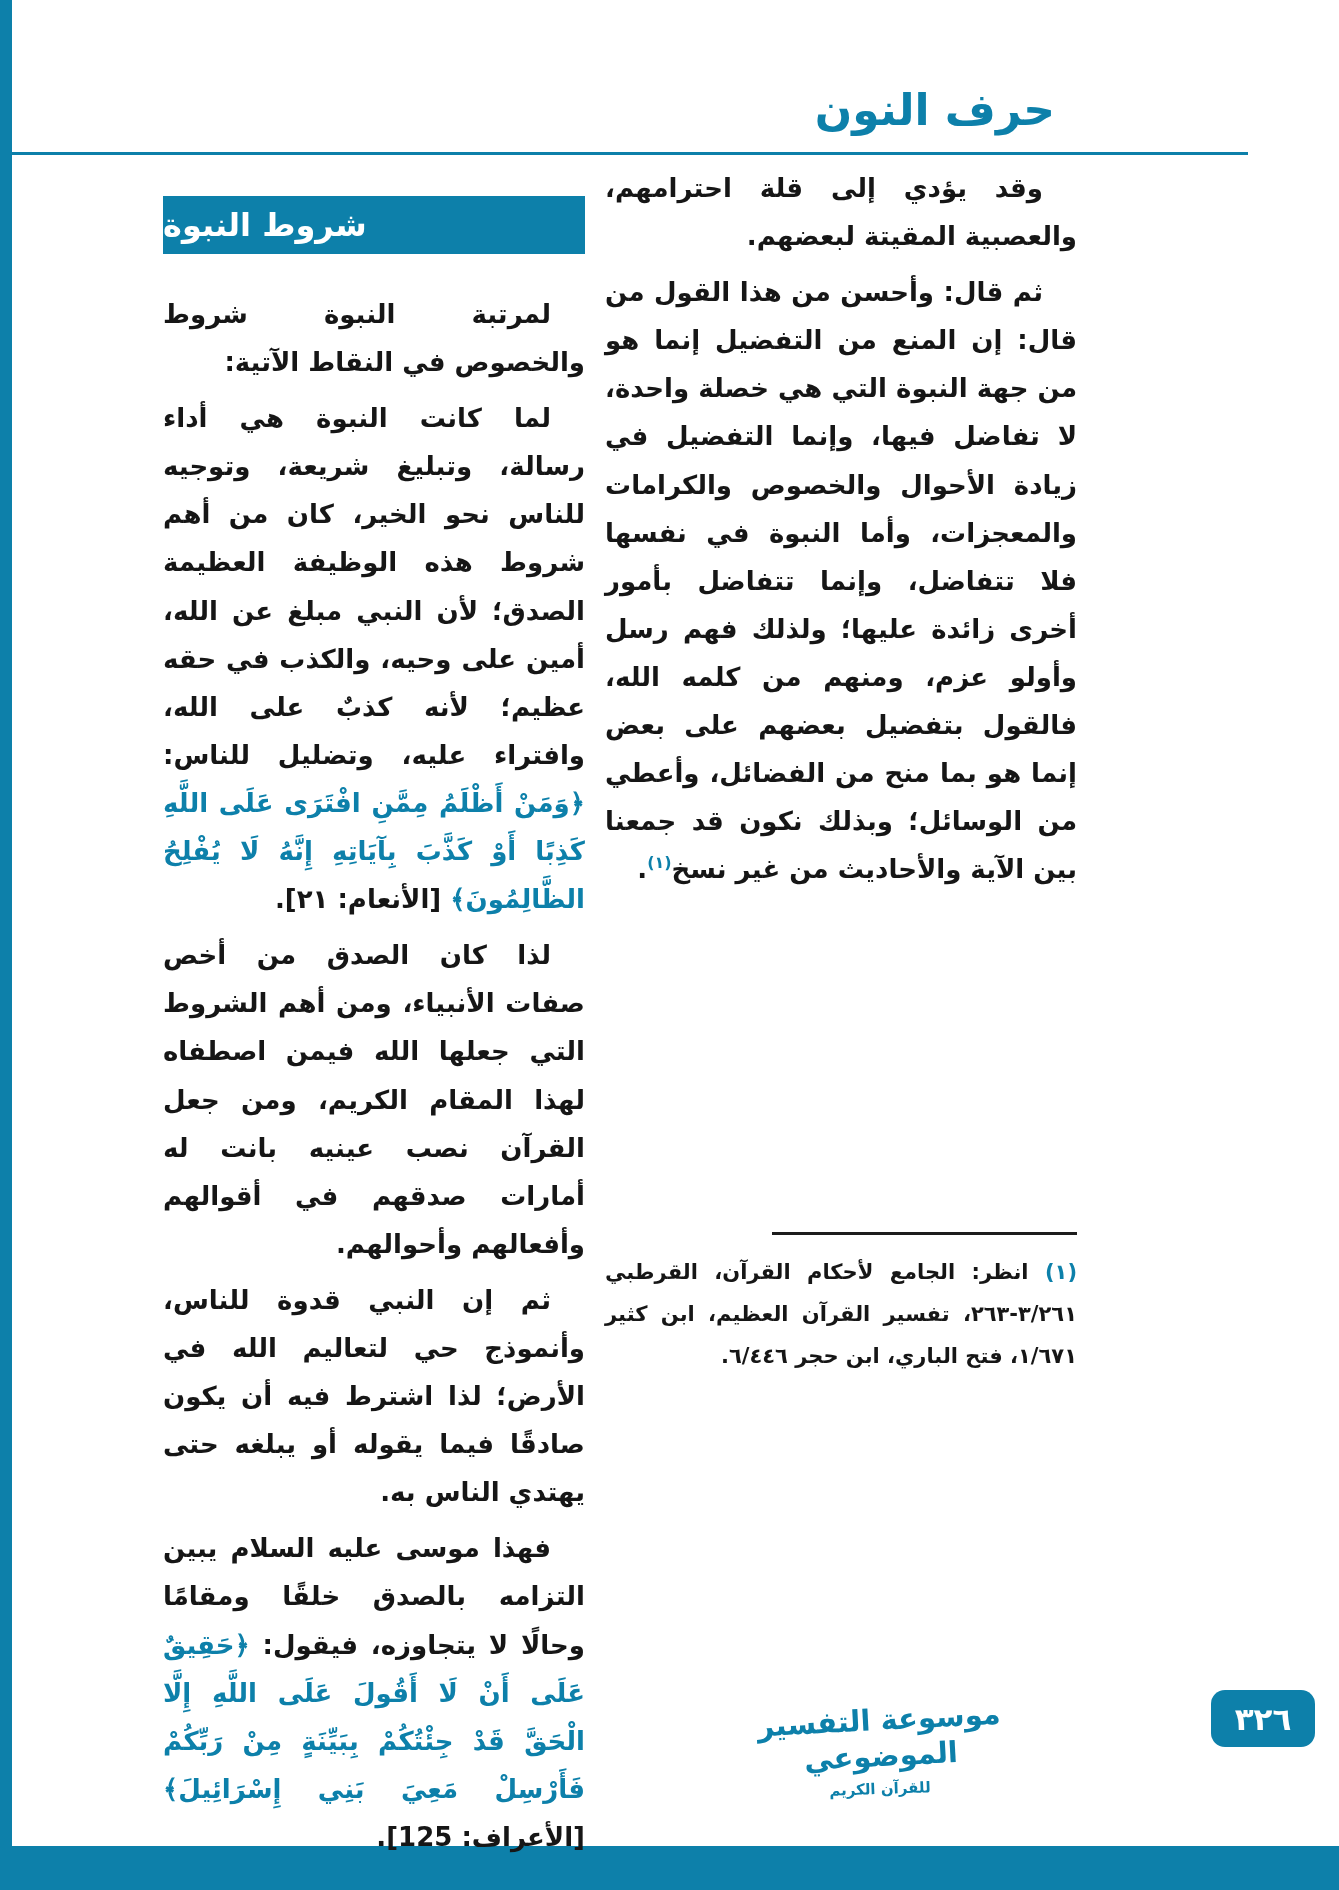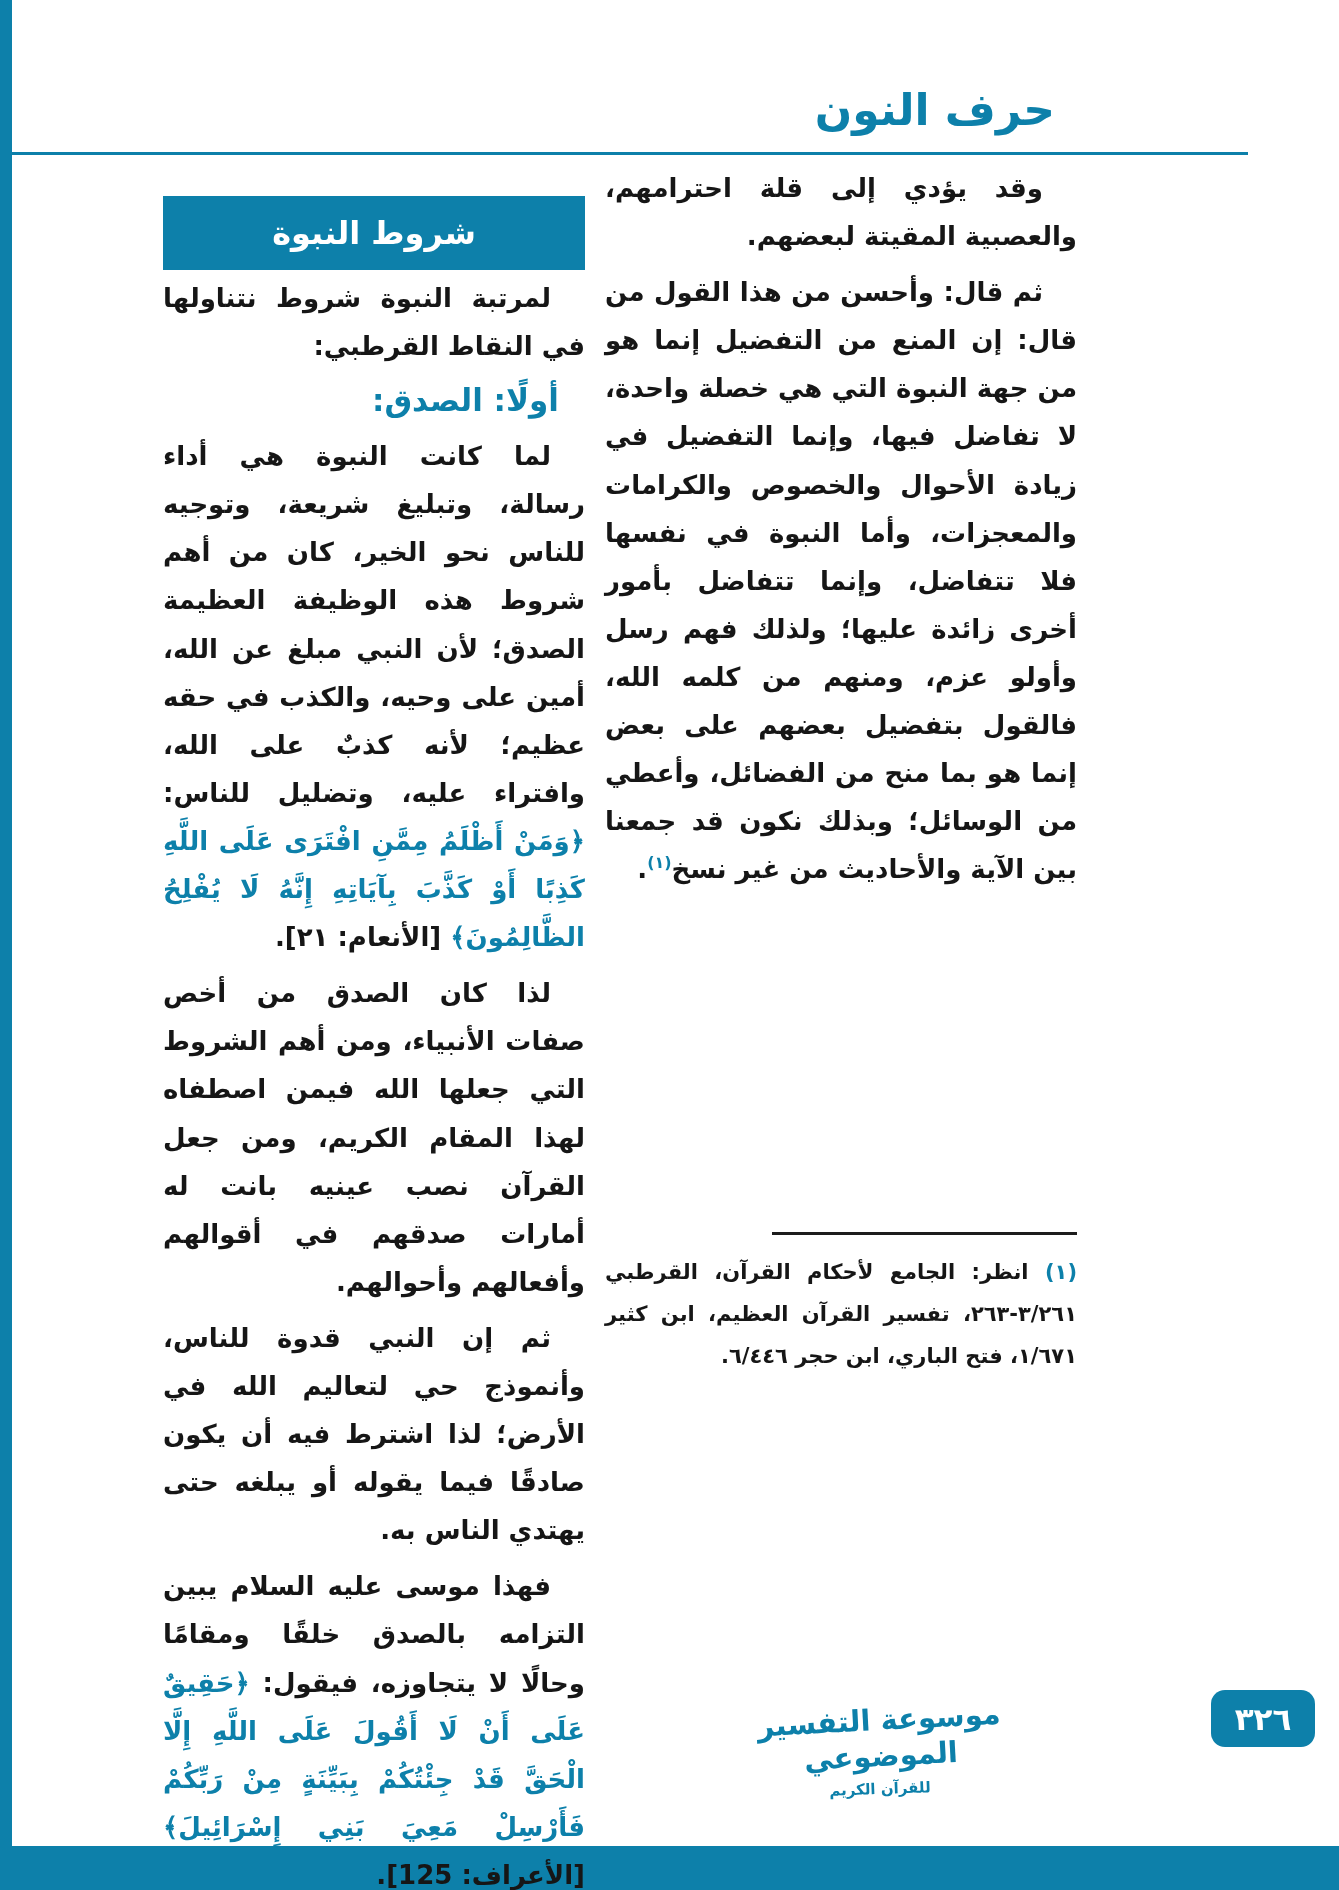--- a/index.html
+++ b/index.html
@@ -34,23 +34,23 @@
   .col { position:absolute; text-align:justify; }
   .col-main   { top:164px; right:262px; width:472px; }
   .col-section{ top:196px; left:163px;  width:422px; }
 
   .body-p {
     font-size:26px; line-height:1.85; font-weight:700; color:var(--ink);
     text-align:justify; text-indent:34px; margin-bottom:8px;
   }
 
   .section-title-box {
-    width:100%; height:74px; background:var(--teal);
-    display:flex; align-items:center; justify-content:center;
-    margin-bottom:4px;
+    width:100%; height:58px; background:var(--teal);
+    display:flex; align-items:center; justify-content:flex-end;
+    margin-bottom:36px;
   }
   .section-title { color:#ffffff; font-size:32px; font-weight:bold; }
 
   .subheading {
     color:var(--teal); font-size:31px; font-weight:bold;
     margin:12px 0 14px; padding-right:26px;
   }
 
   .verse { color:var(--teal); font-weight:700; }
   .verse-ref { color:var(--ink); font-weight:700; }
@@ -97,22 +97,21 @@
 
   <div class="col col-main">
     <p class="body-p">وقد يؤدي إلى قلة احترامهم، والعصبية المقيتة لبعضهم.</p>
     <p class="body-p"><span>ثم قال: وأحسن من هذا القول من قال: إن المنع من التفضيل إنما هو من جهة النبوة التي هي خصلة واحدة، لا تفاضل فيها، وإنما التفضيل في زيادة الأحوال والخصوص والكرامات والمعجزات، وأما النبوة في نفسها فلا تتفاضل، وإنما تتفاضل بأمور أخرى زائدة عليها؛ ولذلك فهم رسل وأولو عزم، ومنهم من كلمه الله، فالقول بتفضيل بعضهم على بعض إنما هو بما منح من الفضائل، وأعطي من الوسائل؛ وبذلك نكون قد جمعنا بين الآية والأحاديث من غير نسخ</span><sup class="fn-ref">(١)</sup><span>.</span></p>
   </div>
 
   <div class="col col-section">
     <div class="section-title-box">
       <span class="section-title">شروط النبوة</span>
     </div>
-    <p class="body-p">لمرتبة النبوة شروط نتناولها في النقاط القرطبي:</p>
-    <h3 class="subheading">أولًا: الصدق:</h3>
+    <p class="body-p">لمرتبة النبوة شروط والخصوص في النقاط الآتية:</p>
     <p class="body-p"><span>لما كانت النبوة هي أداء رسالة، وتبليغ شريعة، وتوجيه للناس نحو الخير، كان من أهم شروط هذه الوظيفة العظيمة الصدق؛ لأن النبي مبلغ عن الله، أمين على وحيه، والكذب في حقه عظيم؛ لأنه كذبٌ على الله، وافتراء عليه، وتضليل للناس: </span><span class="verse">﴿وَمَنْ أَظْلَمُ مِمَّنِ افْتَرَى عَلَى اللَّهِ كَذِبًا أَوْ كَذَّبَ بِآيَاتِهِ إِنَّهُ لَا يُفْلِحُ الظَّالِمُونَ﴾</span><span class="verse-ref"> [الأنعام: ٢١].</span></p>
     <p class="body-p">لذا كان الصدق من أخص صفات الأنبياء، ومن أهم الشروط التي جعلها الله فيمن اصطفاه لهذا المقام الكريم، ومن جعل القرآن نصب عينيه بانت له أمارات صدقهم في أقوالهم وأفعالهم وأحوالهم.</p>
     <p class="body-p">ثم إن النبي قدوة للناس، وأنموذج حي لتعاليم الله في الأرض؛ لذا اشترط فيه أن يكون صادقًا فيما يقوله أو يبلغه حتى يهتدي الناس به.</p>
     <p class="body-p"><span>فهذا موسى عليه السلام يبين التزامه بالصدق خلقًا ومقامًا وحالًا لا يتجاوزه، فيقول: </span><span class="verse">﴿حَقِيقٌ عَلَى أَنْ لَا أَقُولَ عَلَى اللَّهِ إِلَّا الْحَقَّ قَدْ جِئْتُكُمْ بِبَيِّنَةٍ مِنْ رَبِّكُمْ فَأَرْسِلْ مَعِيَ بَنِي إِسْرَائِيلَ﴾</span><span class="verse-ref"> [الأعراف: 125].</span></p>
   </div>
 
   <div class="footnote-area">
     <div class="footnote-rule"></div>
     <p class="footnote-text"><span class="fn-marker">(١)</span><span> انظر: الجامع لأحكام القرآن، القرطبي ٣/٢٦١-٢٦٣، تفسير القرآن العظيم، ابن كثير ١/٦٧١، فتح الباري، ابن حجر ٦/٤٤٦.</span></p>
   </div>

